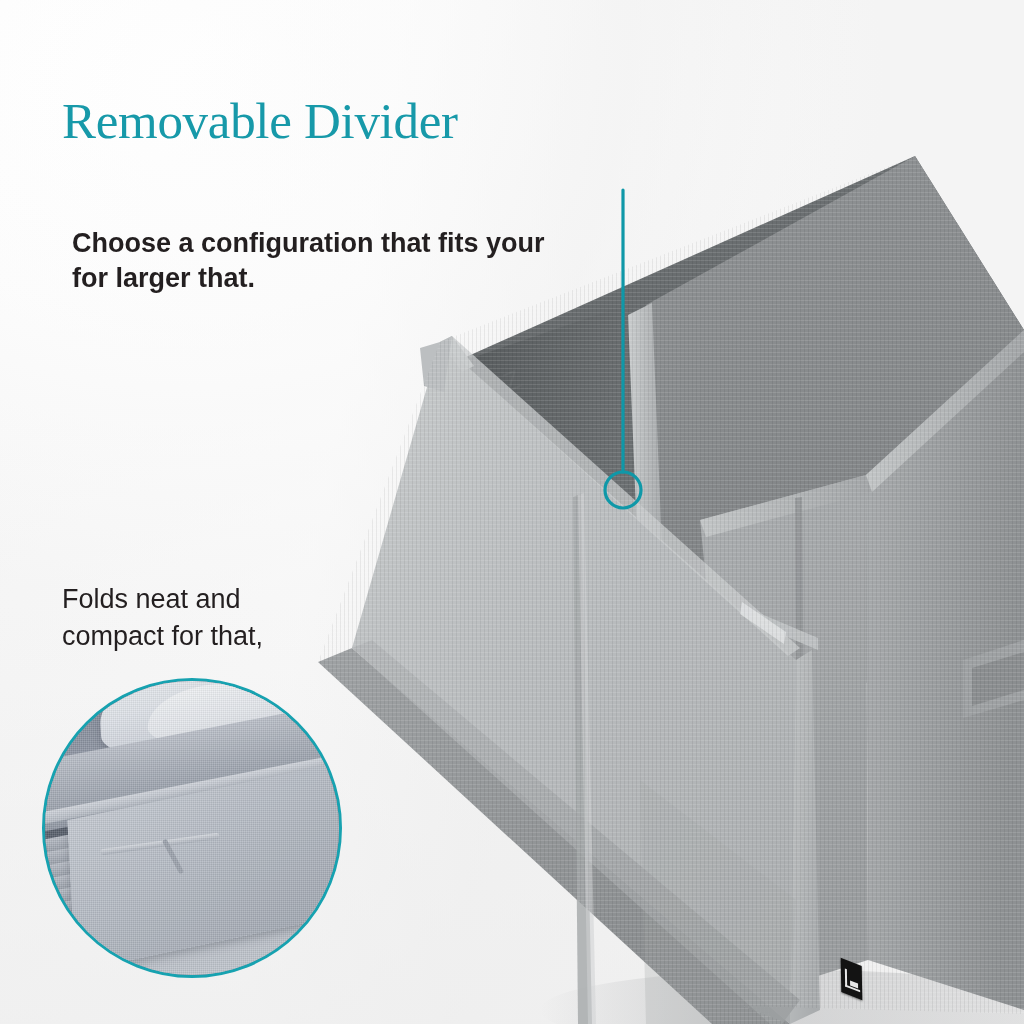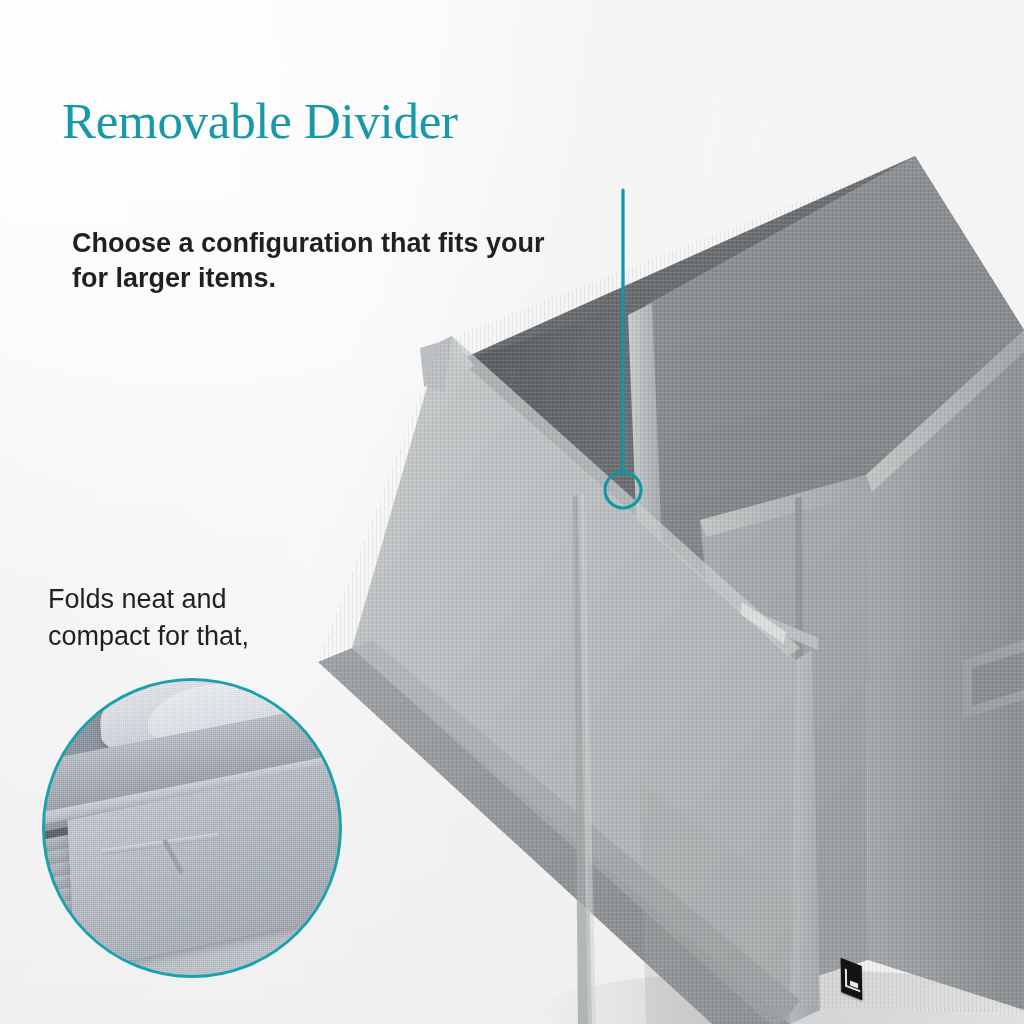--- a/index.html
+++ b/index.html
@@ -58,21 +58,21 @@
     font-size: 27px;
     line-height: 35px;
     font-weight: 700;
     color: #231f20;
     margin-left: 8px;
   }
   .body-copy .ln { display: block; white-space: pre; }
 
   .caption-copy {
     position: absolute;
-    left: 48px;
+    left: 62px;
     top: 554px;
     width: 330px;
     font-size: 27px;
     line-height: 37px;
     font-weight: 400;
     color: #231f20;
   }
   .caption-copy .ln { display: block; white-space: pre; }
 
   
@@ -382,21 +382,21 @@
     <line x1="623" y1="190" x2="623" y2="472" stroke="#0f98a8" stroke-width="3.2" stroke-linecap="round"></line>
     <circle cx="623" cy="490" r="18" fill="none" stroke="#0f98a8" stroke-width="3.2"></circle>
   </svg>
 
   <h1 class="headline">
     <span class="ln">Removable Divider</span>
   </h1>
 
   <p class="body-copy">
     <span class="ln">Choose a configuration that fits your</span>
-    <span class="ln">for larger items.</span>
+    <span class="ln">for larger that.</span>
   </p>
 
   <p class="caption-copy">
     <span class="ln">Folds neat and</span>
     <span class="ln">compact for that,</span>
   </p>
 
   <div class="inset-photo">
     <div class="ph">
       <div class="ph-wall"></div>

